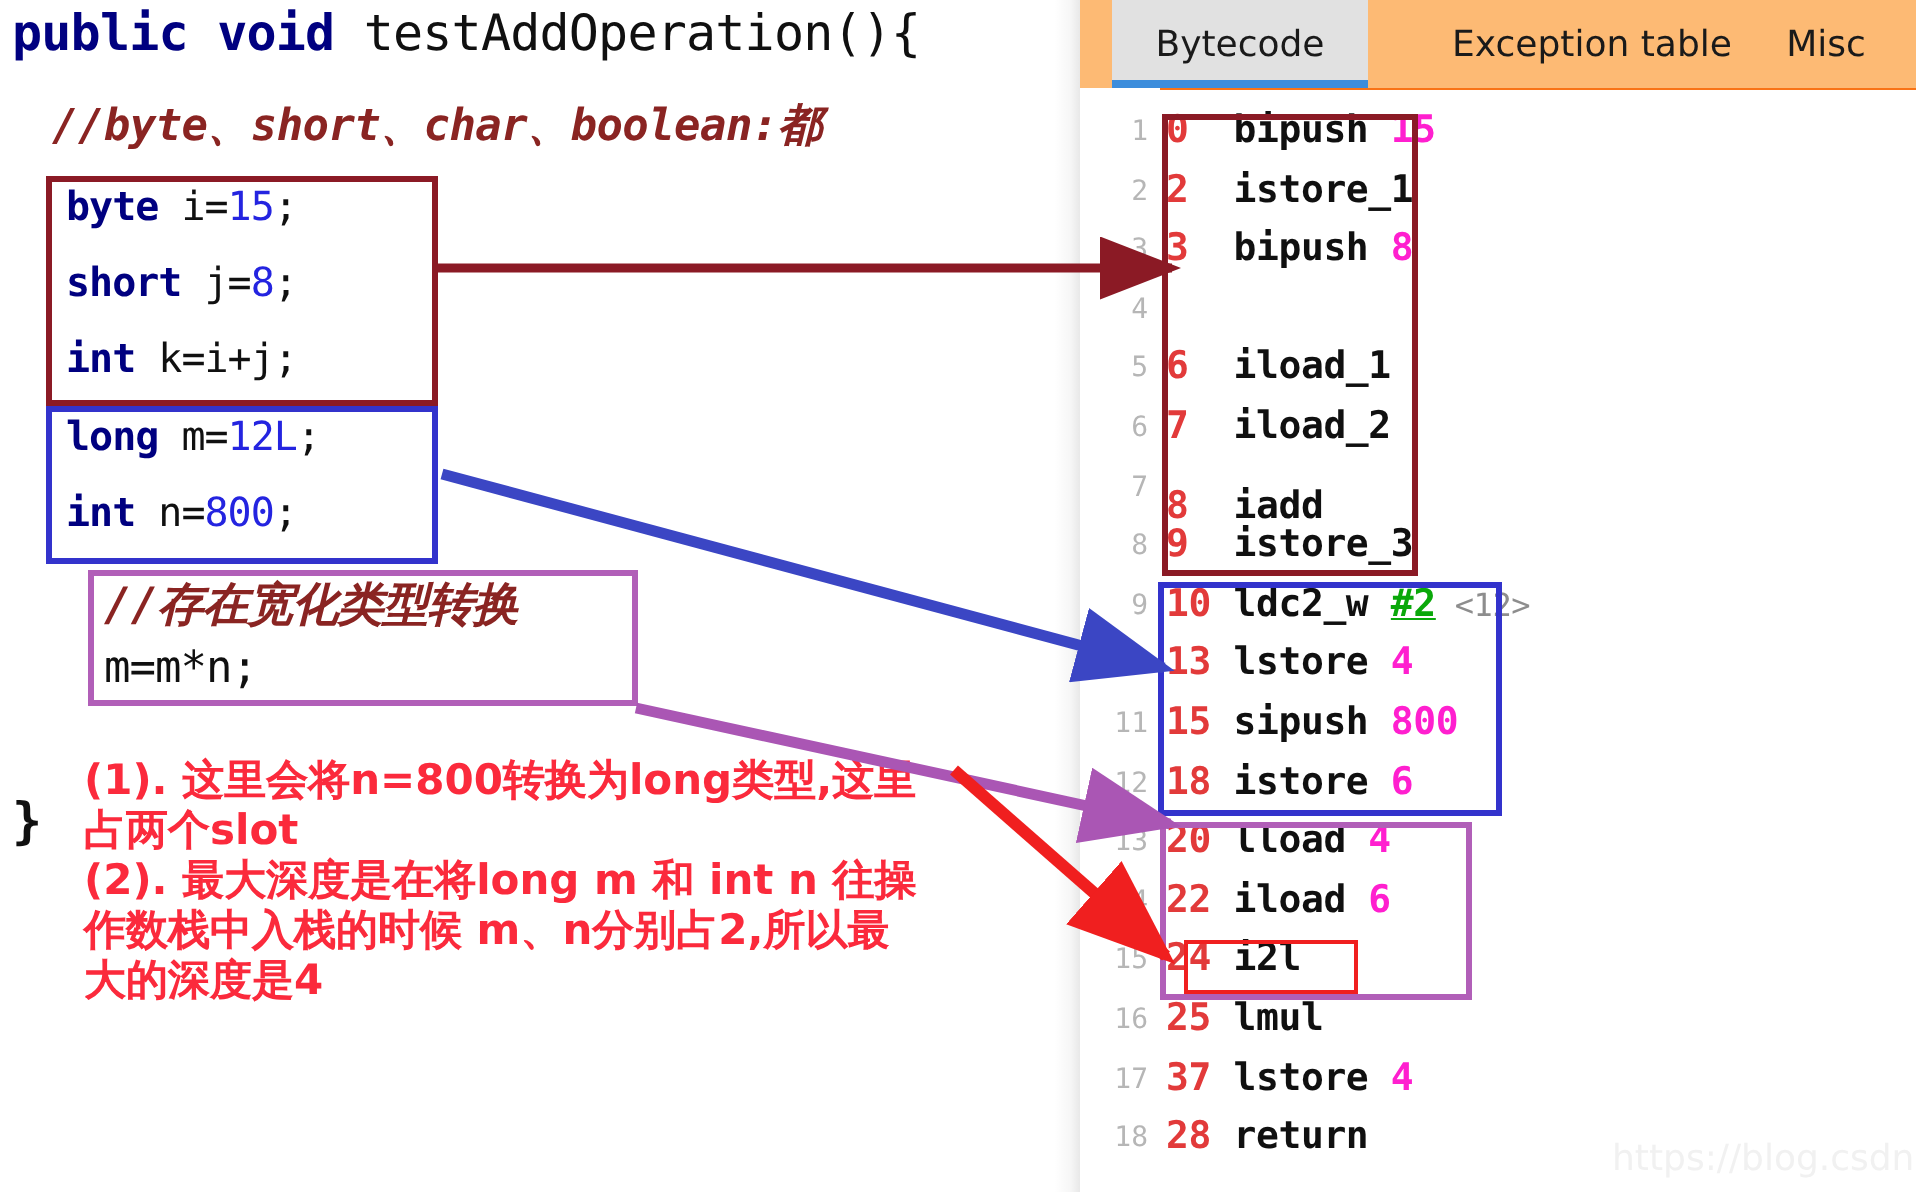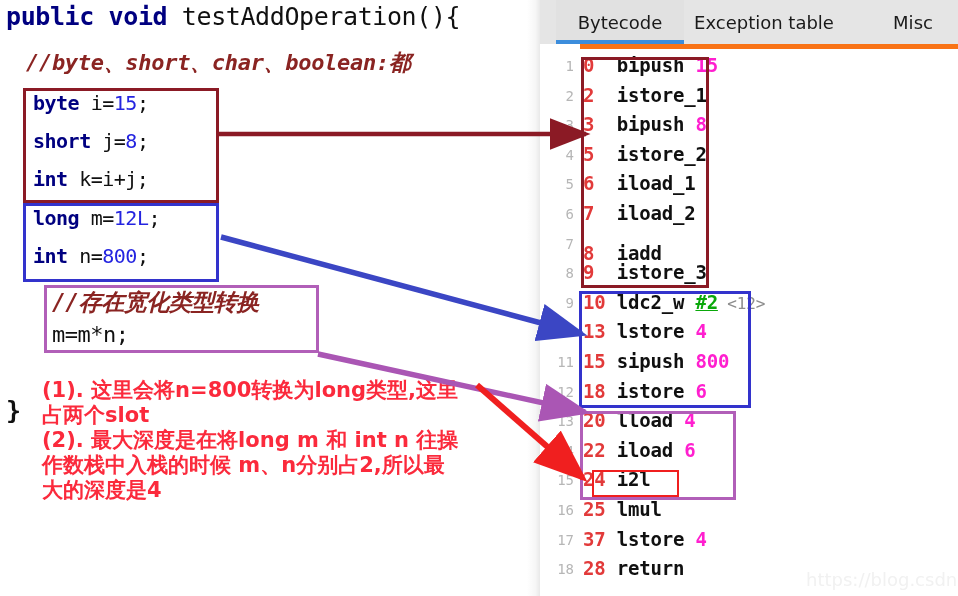--- a/index.html
+++ b/index.html
@@ -36,27 +36,27 @@
   #annot{position:absolute;left:42px;top:378px;width:470px;color:#fb2a3c;
     font-weight:bold;font-size:21px;line-height:25px;}
   #annot div{white-space:pre;}
 
   
   #panel{position:absolute;left:540px;top:0;width:418px;height:596px;background:#ffffff;}
   #panel-shadow{position:absolute;left:527px;top:0;width:14px;height:596px;
      background:linear-gradient(to right,rgba(255,255,255,0) 0%,rgba(0,0,0,0.035) 60%,rgba(0,0,0,0.10) 100%);}
   #panel-edge{position:absolute;left:540px;top:0;width:1px;height:596px;background:#c9c9c9;}
 
-  #tabbar{position:absolute;left:540px;top:0;width:418px;height:44px;background:#e5e5e5;border-bottom:5px solid #f97316;}
+  #tabbar{position:absolute;left:540px;top:0;width:418px;height:44px;background:#fdba74;border-bottom:1px solid #f97316;}
   .tab{position:absolute;top:0;height:44px;display:flex;align-items:center;justify-content:center;
        font-size:18px;color:#1a1a1a;box-sizing:border-box;}
   .tab.active{background:#e1e1e1;}
   .tab.active:after{content:"";position:absolute;left:0;right:0;bottom:0;height:4px;background:#3c8ddc;}
   #tab0{left:16px;width:128px;}
-  #tab1{left:135px;width:178px;text-align:right;}
+  #tab1{left:167px;width:178px;text-align:right;}
   #tab2{left:338px;width:70px;}
 
   #gutter{position:absolute;left:540px;top:44px;width:40px;height:552px;background:#fff;}
   .ln{position:absolute;right:6px;width:34px;text-align:right;color:#b6b6b6;
       font-family:"DejaVu Sans Mono","Liberation Mono",monospace;font-size:14px;}
 
   #listing{position:absolute;left:583px;top:44px;width:375px;height:552px;}
   .bc{position:absolute;left:0;white-space:pre;
       font-family:"DejaVu Sans Mono","Liberation Mono",monospace;font-size:19px;font-weight:bold;letter-spacing:-0.2px;}
   .off{color:#e23a3a;}
@@ -140,21 +140,20 @@
       <div class="ln" style="top: 398.8px;">14</div>
       <div class="ln" style="top: 428.4px;">15</div>
       <div class="ln" style="top: 458px;">16</div>
       <div class="ln" style="top: 487.6px;">17</div>
       <div class="ln" style="top: 517.2px;">18</div>
     </div>
   <div id="listing">
       <div class="bc" style="top: 10px;"><span class="off">0</span><span>  </span><span class="op">bipush</span><span class="arg"> 15</span></div>
       <div class="bc" style="top: 39.6px;"><span class="off">2</span><span>  </span><span class="op">istore_1</span></div>
       <div class="bc" style="top: 69.2px;"><span class="off">3</span><span>  </span><span class="op">bipush</span><span class="arg"> 8</span></div>
-      <div class="bc" style="top: 98.8px;"><span class="off">5</span><span>  </span><span class="op">istore_2</span></div>
       <div class="bc" style="top: 128.4px;"><span class="off">6</span><span>  </span><span class="op">iload_1</span></div>
       <div class="bc" style="top: 158px;"><span class="off">7</span><span>  </span><span class="op">iload_2</span></div>
       <div class="bc" style="top: 198px;"><span class="off">8</span><span>  </span><span class="op">iadd</span></div>
       <div class="bc" style="top: 217.2px;"><span class="off">9</span><span>  </span><span class="op">istore_3</span></div>
       <div class="bc" style="top: 246.8px;"><span class="off">10</span><span> </span><span class="op">ldc2_w</span><span> </span><span class="ref">#2</span><span class="cst"> &lt;12&gt;</span></div>
       <div class="bc" style="top: 276.4px;"><span class="off">13</span><span> </span><span class="op">lstore</span><span class="arg"> 4</span></div>
       <div class="bc" style="top: 306px;"><span class="off">15</span><span> </span><span class="op">sipush</span><span class="arg"> 800</span></div>
       <div class="bc" style="top: 335.6px;"><span class="off">18</span><span> </span><span class="op">istore</span><span class="arg"> 6</span></div>
       <div class="bc" style="top: 365.2px;"><span class="off">20</span><span> </span><span class="op">lload</span><span class="arg"> 4</span></div>
       <div class="bc" style="top: 394.8px;"><span class="off">22</span><span> </span><span class="op">iload</span><span class="arg"> 6</span></div>

